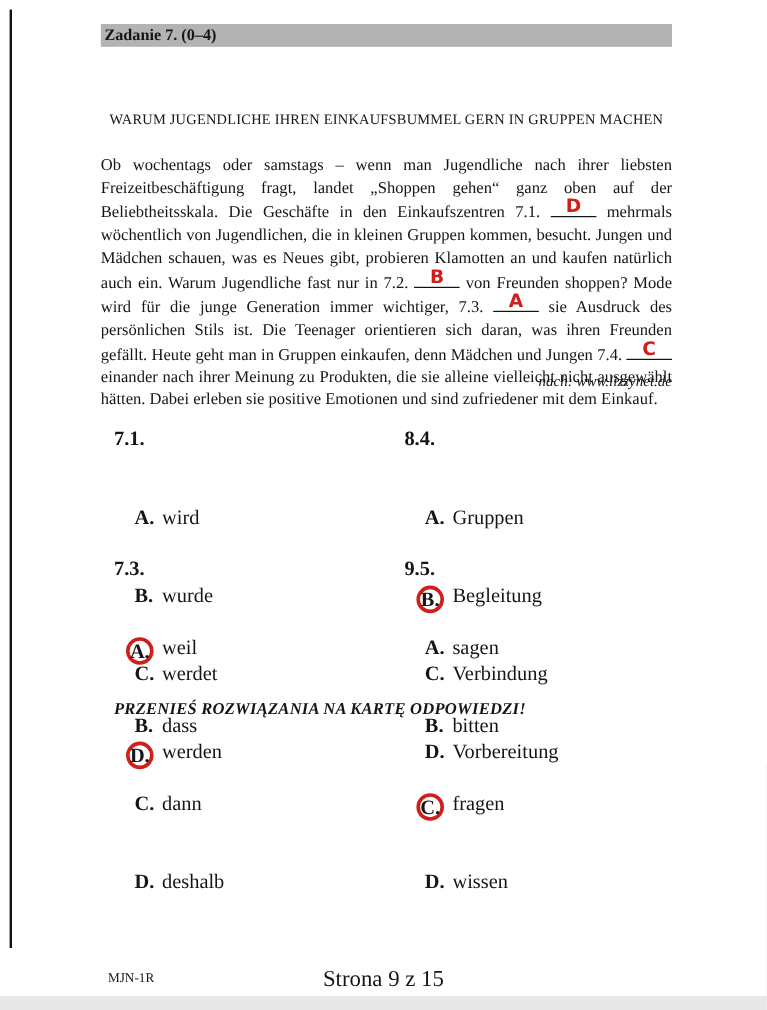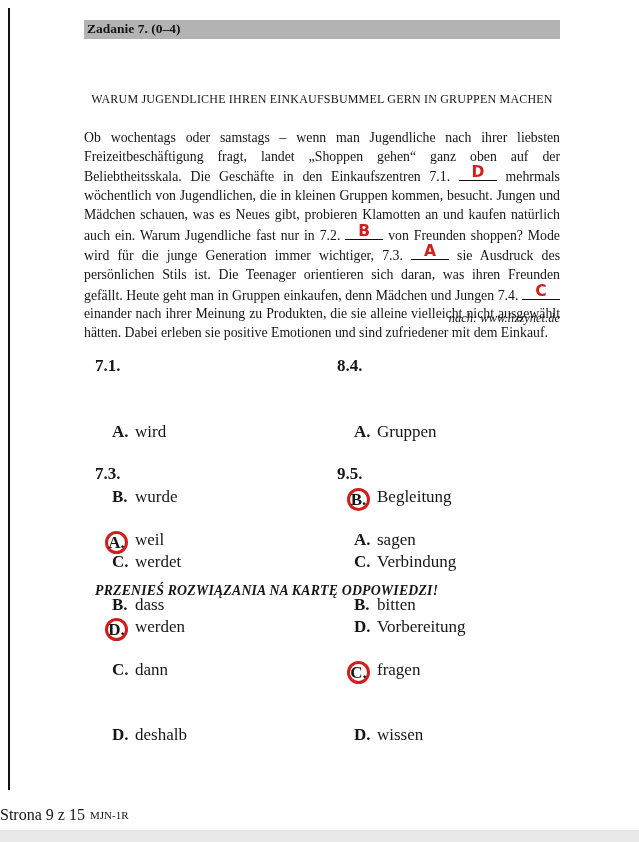--- a/index.html
+++ b/index.html
@@ -55,21 +55,21 @@
   .q71 { left:95px;  top:356px; }
   .q72 { left:337px; top:356px; }
   .q73 { left:95px;  top:464px; }
   .q74 { left:337px; top:464px; }
 
   .transfer {
     position:absolute; left:95px; top:583px;
     font-weight:bold; font-style:italic; font-size:13.8px; letter-spacing:0.2px;
   }
   .footer-code { position:absolute; left:90px; top:809px; font-weight:normal; font-size:11px; }
-  .footer-page { position:absolute; left:0; top:806px; width:639px; text-align:left; font-size:16px; }
+  .footer-page { position:absolute; left:0; top:806px; width:639px; text-align:center; font-size:19px; }
 </style>
 </head>
 <body>
 
 <div class="page">
 
   <div class="edge-line"></div>
 
   <div class="task-bar">Zadanie 7. (0–4)</div>
 

